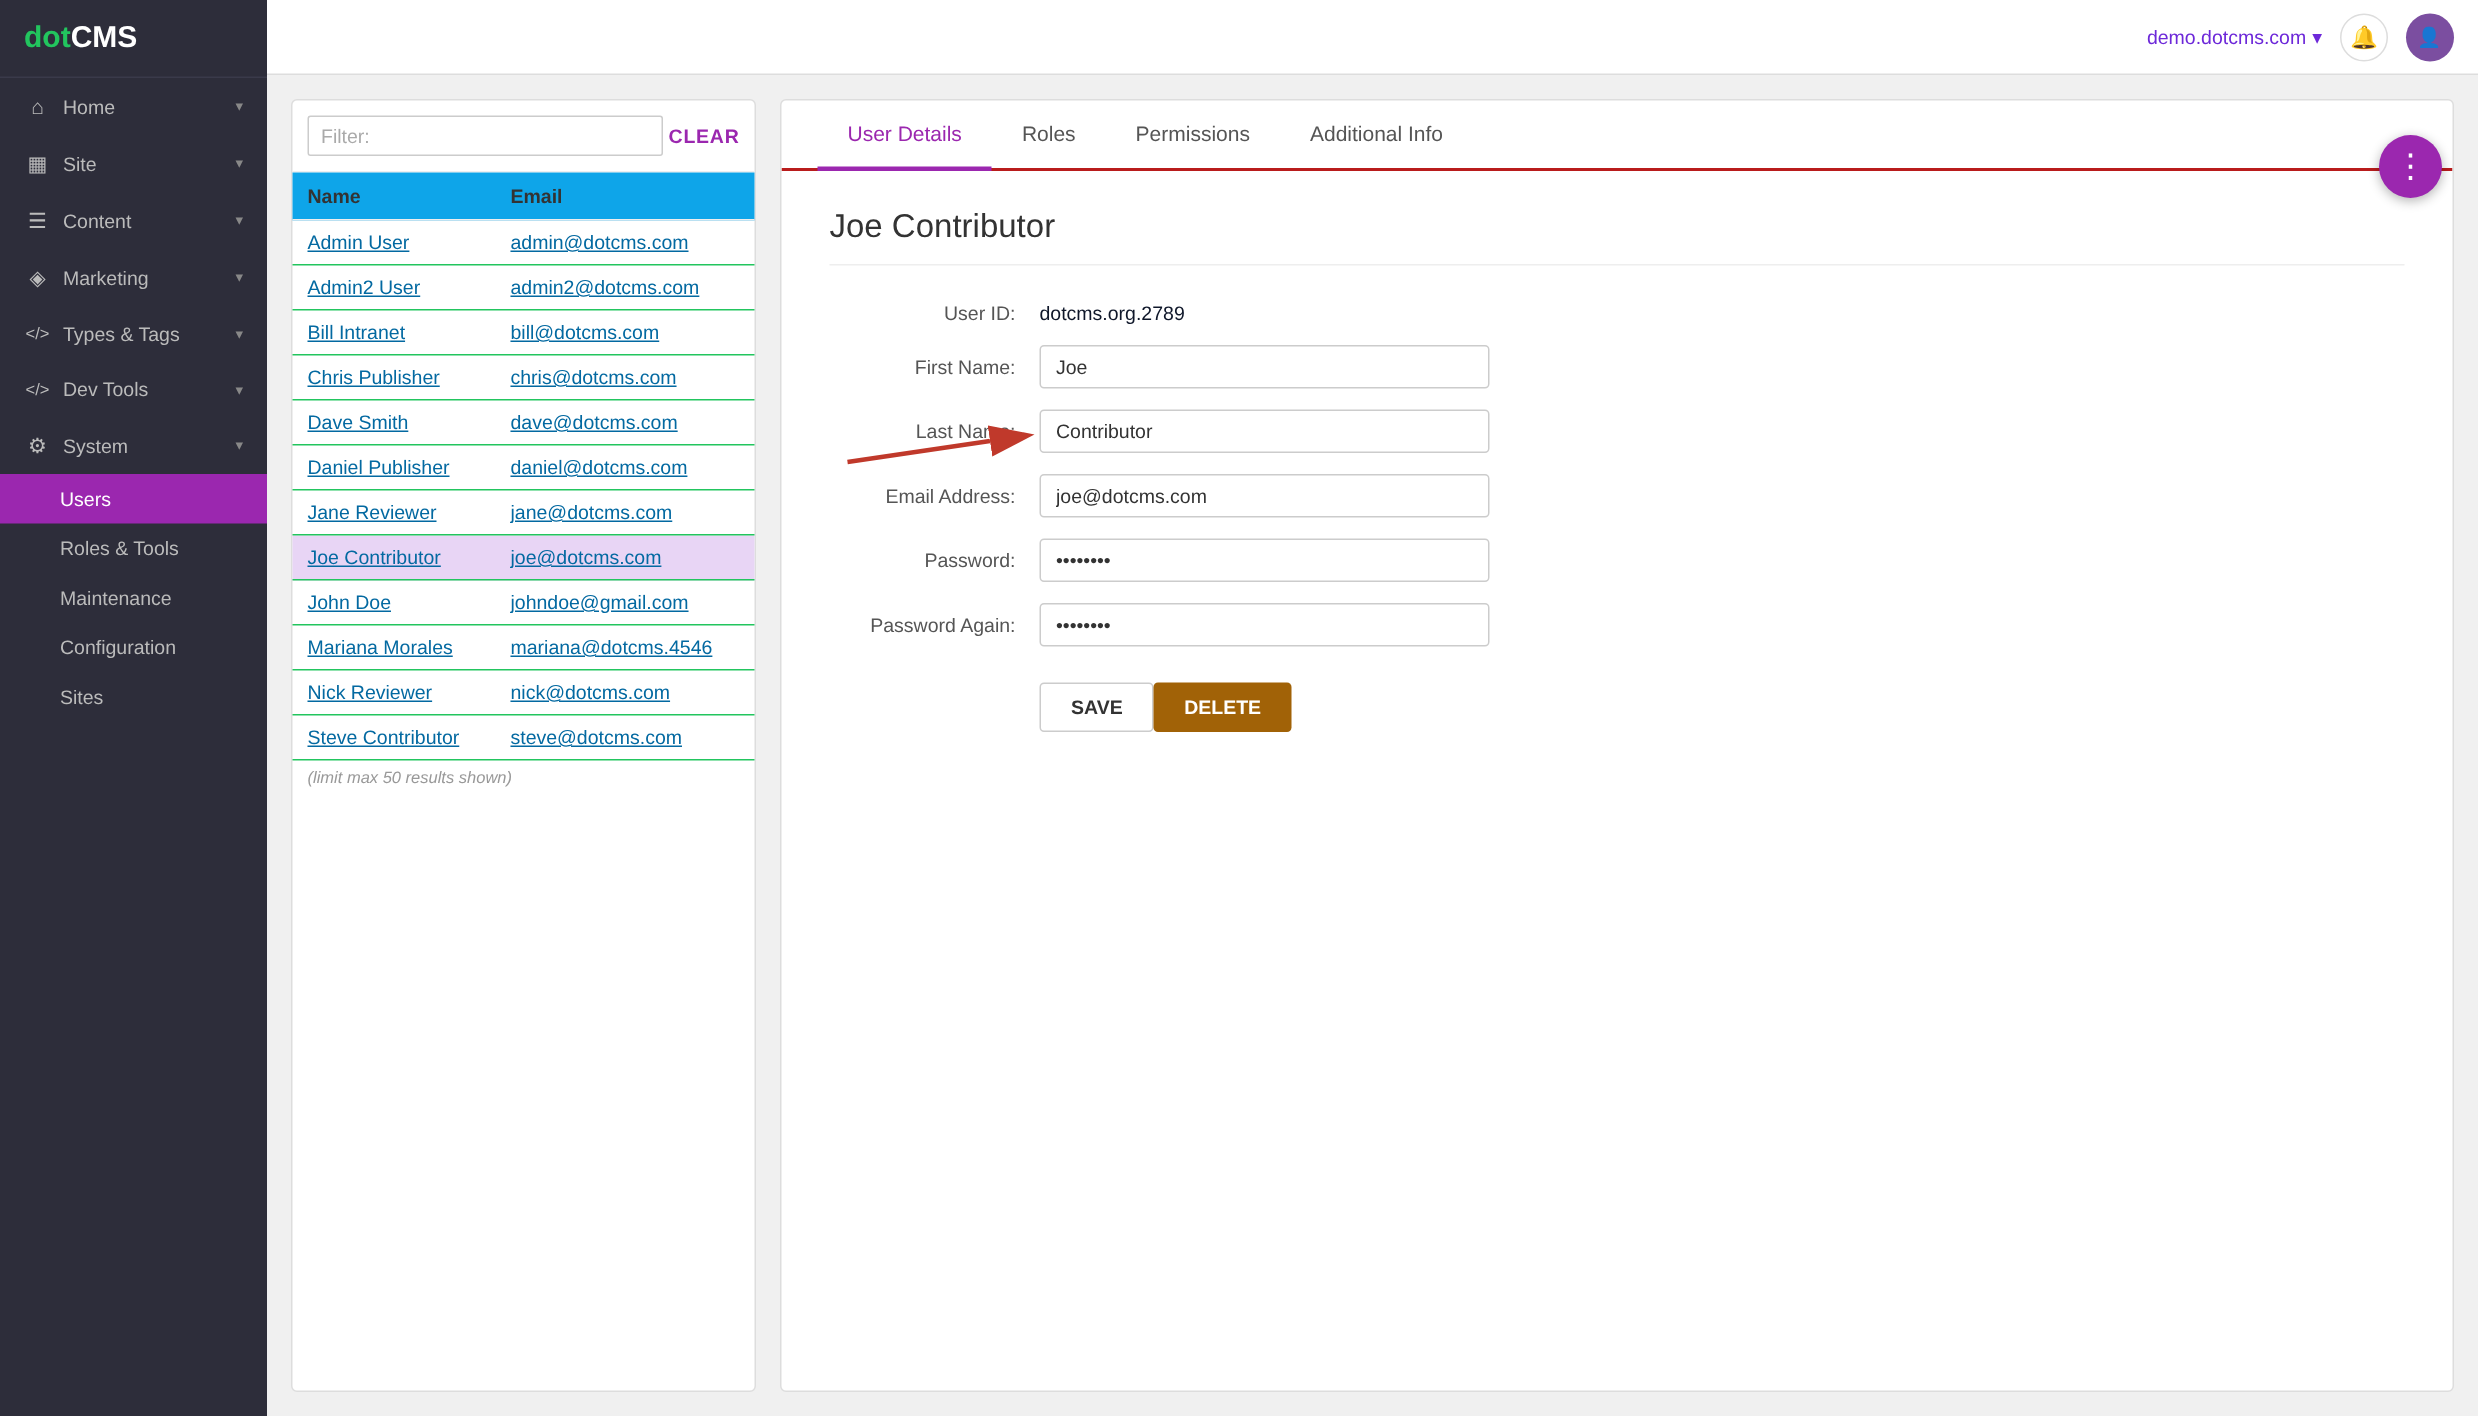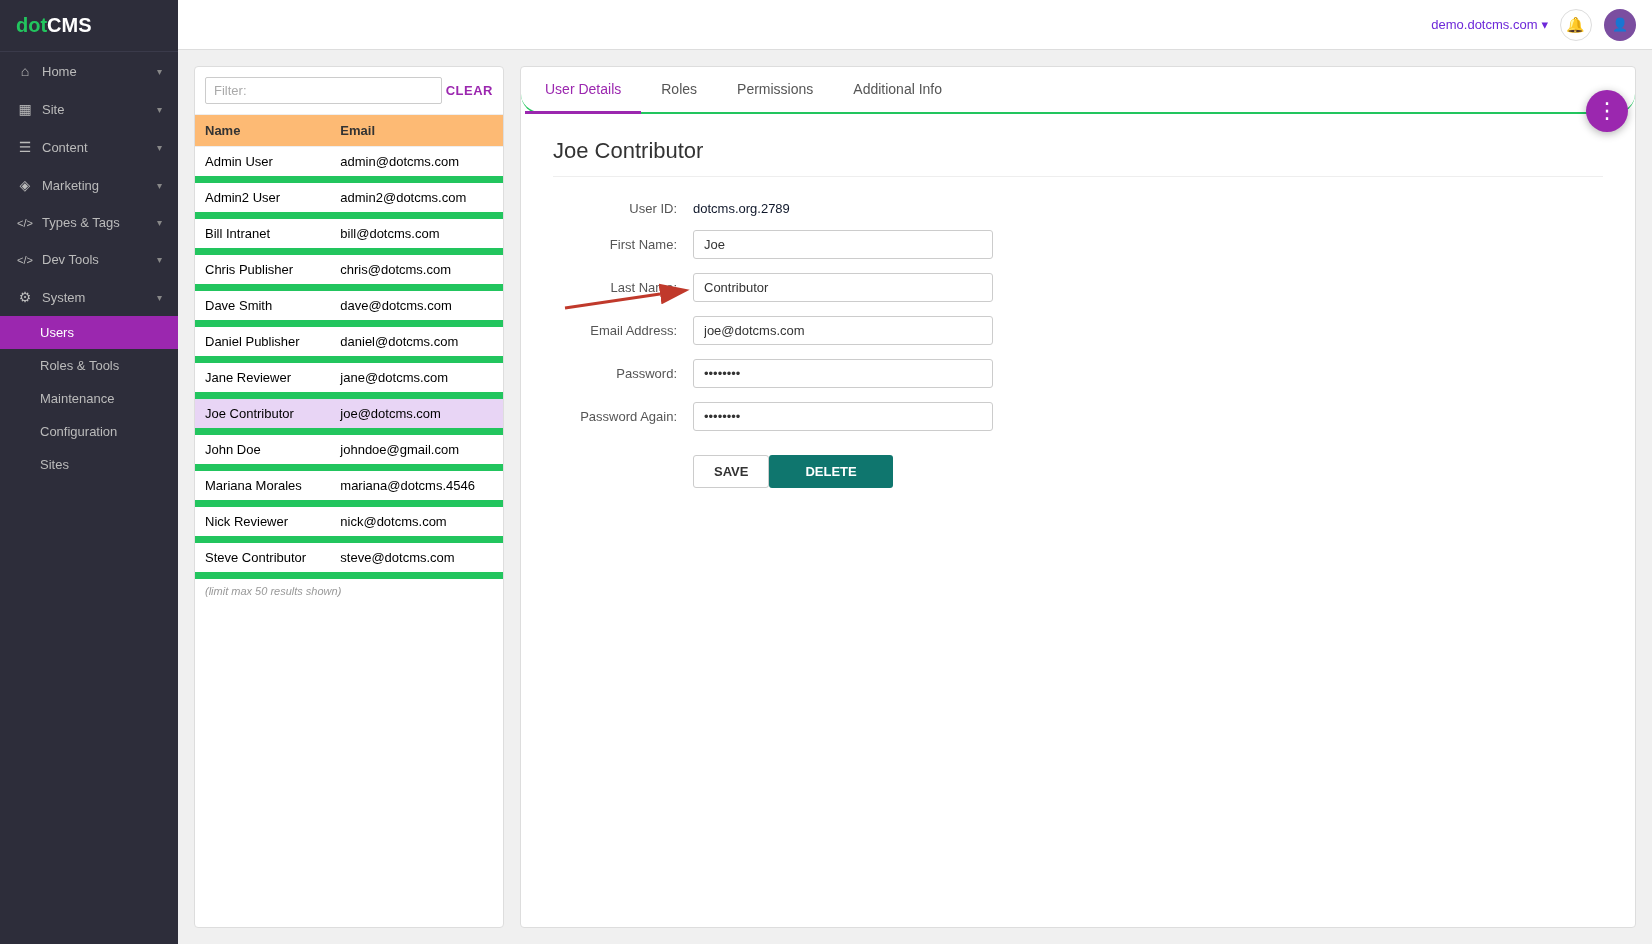--- a/index.html
+++ b/index.html
@@ -131,34 +131,35 @@
     }
     #filter-input::placeholder { color: #aaa; }
     #clear-btn {
       color: #9b27af;
       font-weight: 600;
       font-size: 13px;
       cursor: pointer;
       letter-spacing: 0.5px;
     }
     .user-table { width: 100%; border-collapse: collapse; }
-    .user-table thead tr { background: #fdba74; }
+    .user-table thead tr { background: #0ea5e9; }
     .user-table th {
       text-align: left;
       padding: 8px 10px;
       font-weight: 600;
       color: #333;
       font-size: 13px;
       border-bottom: 1px solid #eee;
     }
     .user-table td {
       padding: 7px 10px;
       font-size: 13px;
-      color: #000000;
-      border-bottom: 7px solid #22c55e;
+      color: #0369a1;
+      border-bottom: 1px solid #22c55e;
+      text-decoration: underline;
     }
     .user-table tr.selected td { background: #e8d5f5; }
     .limit-note {
       padding: 6px 10px;
       font-size: 11px;
       color: #999;
       font-style: italic;
     }
 
     
@@ -168,23 +169,22 @@
       border: 1px solid #ddd;
       border-radius: 4px;
       display: flex;
       flex-direction: column;
       overflow: hidden;
     }
 
     
     #tabs {
       display: flex;
-      border-bottom: 2px solid #22c55e;
-      padding: 0 4px;
-      border-radius: 20px;
+      border-bottom: 2px solid #b91c1c;
+      padding: 0 24px;
     }
     .tab {
       padding: 14px 20px;
       cursor: pointer;
       font-size: 14px;
       color: #555;
       border-bottom: 3px solid transparent;
       margin-bottom: -2px;
     }
     .tab.active {
@@ -244,23 +244,23 @@
       padding: 8px 20px;
       border: 1px solid #ccc;
       background: #fff;
       font-size: 13px;
       font-weight: 600;
       cursor: pointer;
       border-radius: 3px;
       color: #333;
     }
     .btn-delete {
-      padding: 8px 36px;
+      padding: 8px 20px;
       border: none;
-      background: #0f766e;
+      background: #a16207;
       font-size: 13px;
       font-weight: 600;
       cursor: pointer;
       border-radius: 3px;
       color: #fff;
     }
 
     
     #fab {
       position: fixed;

